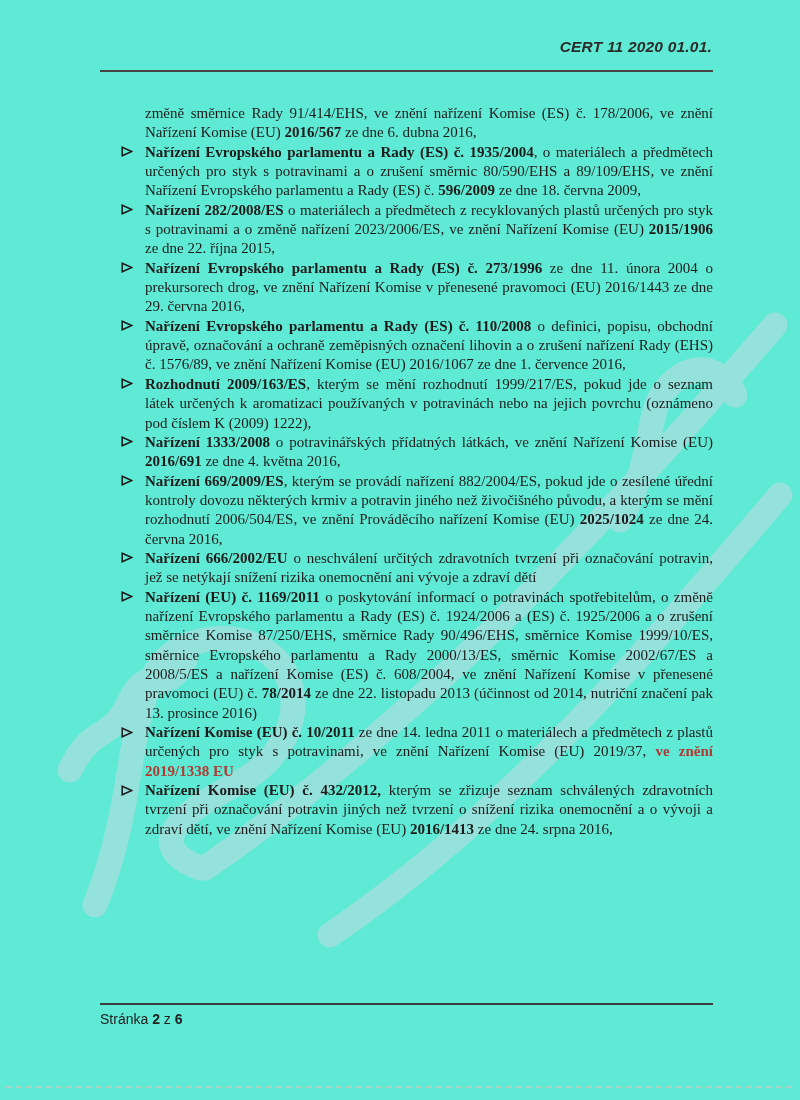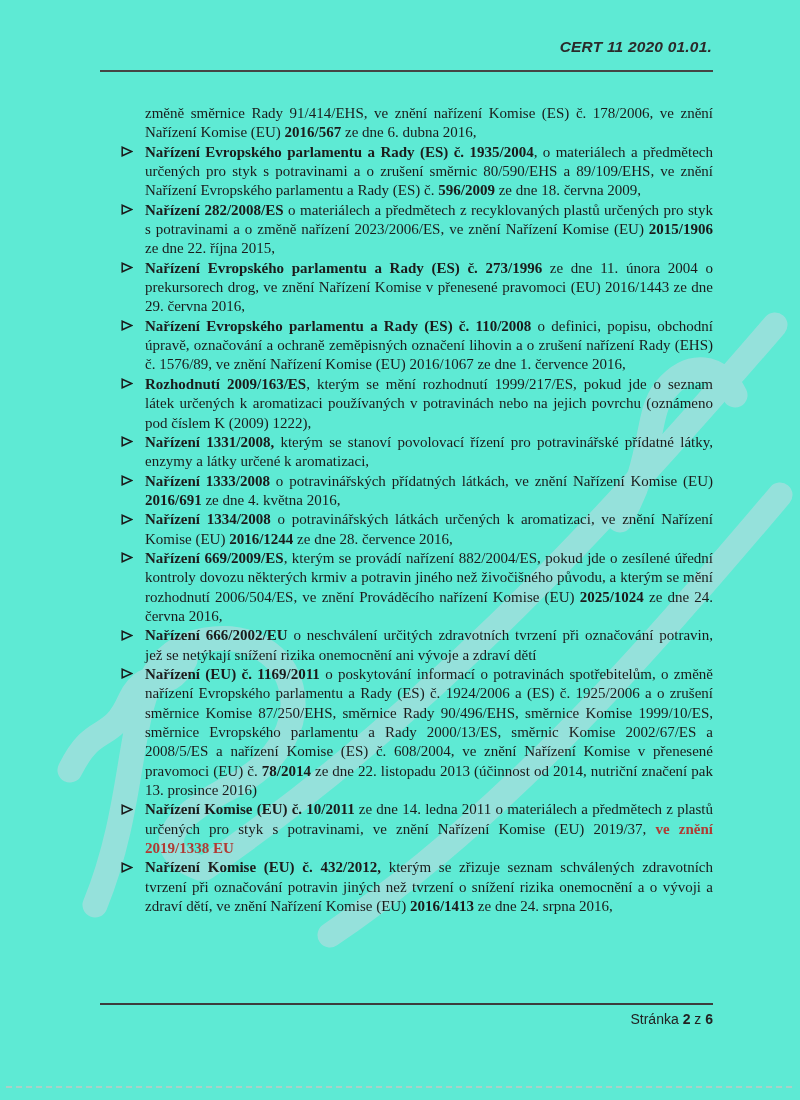--- a/index.html
+++ b/index.html
@@ -21,21 +21,21 @@
   .doc-body{
     position:absolute;left:145px;top:72px;width:568px;
     font-size:15px;line-height:19.35px;
     text-align:justify;text-align-last:left;margin-top:32px;
   }
   .item{position:relative;}
   .item .bullet{position:absolute;left:-24px;top:3.5px;line-height:0;}
   .r-bold{font-weight:bold;}
   .r-red{font-weight:bold;}
   .footer{
-    position:absolute;top:1011px;left:100px;width:613px;text-align:right;
+    position:absolute;top:1011px;left:100px;width:613px;text-align:left;
     font-family:"Liberation Sans",sans-serif;font-size:14px;color:#222;
   }
   .footer .b{font-weight:bold;}
   .scan-line{
     position:absolute;top:1086px;left:6px;width:786px;
     border-top:2px dashed #c6c6c2;opacity:.75;
   }
 </style>
 </head>
 <body>
@@ -68,27 +68,21 @@
               <polygon points="1.2,1.2 10.8,5.5 1.2,9.8" fill="none" stroke="#1b1b1b" stroke-width="1.5"></polygon>
             </svg></span><span class="r-bold">Nařízení Evropského parlamentu a Rady (ES) č. 273/1996</span><span> ze dne 11. února 2004 o prekursorech drog, ve znění Nařízení Komise v přenesené pravomoci (EU) 2016/1443 ze dne 29. června 2016,</span></div>
         <div class="item"><span class="bullet"><svg width="12" height="11" viewBox="0 0 12 11">
               <polygon points="1.2,1.2 10.8,5.5 1.2,9.8" fill="none" stroke="#1b1b1b" stroke-width="1.5"></polygon>
             </svg></span><span class="r-bold">Nařízení Evropského parlamentu a Rady (ES) č. 110/2008</span><span> o definici, popisu, obchodní úpravě, označování a ochraně zeměpisných označení lihovin a o zrušení nařízení Rady (EHS) č. 1576/89, ve znění Nařízení Komise (EU) 2016/1067 ze dne 1. července 2016,</span></div>
         <div class="item"><span class="bullet"><svg width="12" height="11" viewBox="0 0 12 11">
               <polygon points="1.2,1.2 10.8,5.5 1.2,9.8" fill="none" stroke="#1b1b1b" stroke-width="1.5"></polygon>
             </svg></span><span class="r-bold">Rozhodnutí 2009/163/ES</span><span>, kterým se mění rozhodnutí 1999/217/ES, pokud jde o seznam látek určených k aromatizaci používaných v potravinách nebo na jejich povrchu (oznámeno pod číslem K (2009) 1222),</span></div>
         <div class="item"><span class="bullet"><svg width="12" height="11" viewBox="0 0 12 11">
               <polygon points="1.2,1.2 10.8,5.5 1.2,9.8" fill="none" stroke="#1b1b1b" stroke-width="1.5"></polygon>
-            </svg></span><span class="r-bold">Nařízení 1331/2008,</span><span> kterým se stanoví povolovací řízení pro potravinářské přídatné látky, enzymy a látky určené k aromatizaci,</span></div>
-        <div class="item"><span class="bullet"><svg width="12" height="11" viewBox="0 0 12 11">
-              <polygon points="1.2,1.2 10.8,5.5 1.2,9.8" fill="none" stroke="#1b1b1b" stroke-width="1.5"></polygon>
             </svg></span><span class="r-bold">Nařízení 1333/2008</span><span> o potravinářských přídatných látkách, ve znění Nařízení Komise (EU) </span><span class="r-bold">2016/691</span><span> ze dne 4. května 2016,</span></div>
-        <div class="item"><span class="bullet"><svg width="12" height="11" viewBox="0 0 12 11">
-              <polygon points="1.2,1.2 10.8,5.5 1.2,9.8" fill="none" stroke="#1b1b1b" stroke-width="1.5"></polygon>
-            </svg></span><span class="r-bold">Nařízení 1334/2008</span><span> o potravinářských látkách určených k aromatizaci, ve znění Nařízení Komise (EU) </span><span class="r-bold">2016/1244</span><span> ze dne 28. července 2016,</span></div>
         <div class="item"><span class="bullet"><svg width="12" height="11" viewBox="0 0 12 11">
               <polygon points="1.2,1.2 10.8,5.5 1.2,9.8" fill="none" stroke="#1b1b1b" stroke-width="1.5"></polygon>
             </svg></span><span class="r-bold">Nařízení 669/2009/ES</span><span>, kterým se provádí nařízení 882/2004/ES, pokud jde o zesílené úřední kontroly dovozu některých krmiv a potravin jiného než živočišného původu, a kterým se mění rozhodnutí 2006/504/ES, ve znění Prováděcího nařízení Komise (EU) </span><span class="r-bold">2025/1024</span><span> ze dne 24. června 2016,</span></div>
         <div class="item"><span class="bullet"><svg width="12" height="11" viewBox="0 0 12 11">
               <polygon points="1.2,1.2 10.8,5.5 1.2,9.8" fill="none" stroke="#1b1b1b" stroke-width="1.5"></polygon>
             </svg></span><span class="r-bold">Nařízení 666/2002/EU</span><span> o neschválení určitých zdravotních tvrzení při označování potravin, jež se netýkají snížení rizika onemocnění ani vývoje a zdraví dětí</span></div>
         <div class="item"><span class="bullet"><svg width="12" height="11" viewBox="0 0 12 11">
               <polygon points="1.2,1.2 10.8,5.5 1.2,9.8" fill="none" stroke="#1b1b1b" stroke-width="1.5"></polygon>
             </svg></span><span class="r-bold">Nařízení (EU) č. 1169/2011</span><span>  o poskytování informací o potravinách spotřebitelům, o změně nařízení Evropského parlamentu a Rady (ES) č. 1924/2006 a (ES) č. 1925/2006 a o zrušení směrnice Komise 87/250/EHS, směrnice Rady 90/496/EHS, směrnice Komise 1999/10/ES, směrnice Evropského parlamentu a Rady 2000/13/ES, směrnic Komise 2002/67/ES a 2008/5/ES a nařízení Komise (ES) č. 608/2004, ve znění Nařízení Komise v přenesené pravomoci (EU) č. </span><span class="r-bold">78/2014</span><span> ze dne 22. listopadu 2013 (účinnost od 2014, nutriční značení pak 13. prosince 2016)</span></div>
         <div class="item"><span class="bullet"><svg width="12" height="11" viewBox="0 0 12 11">

